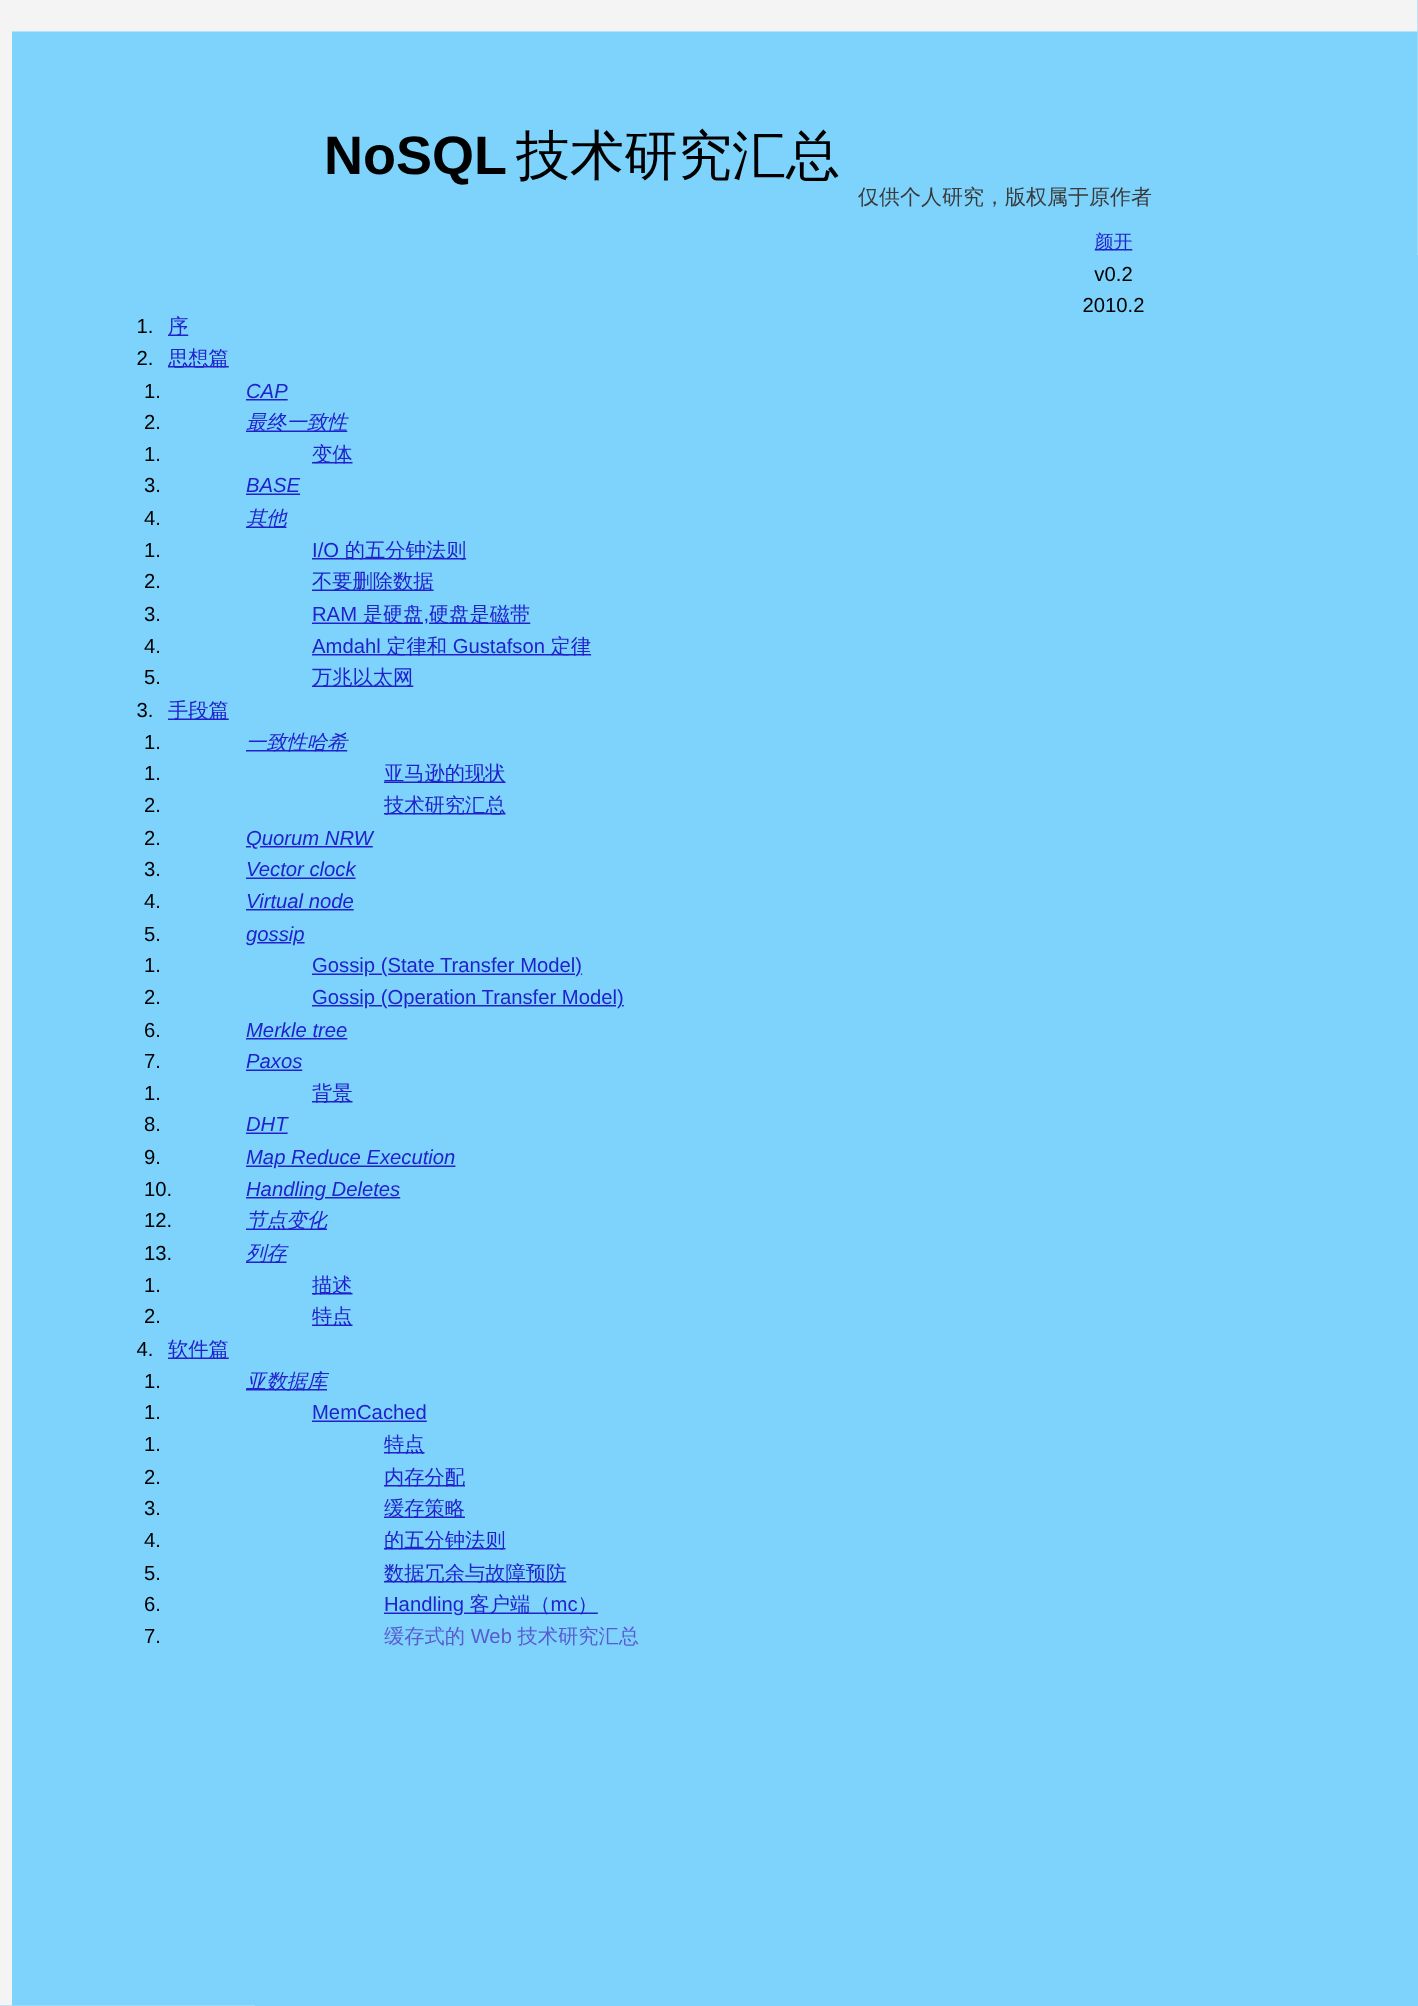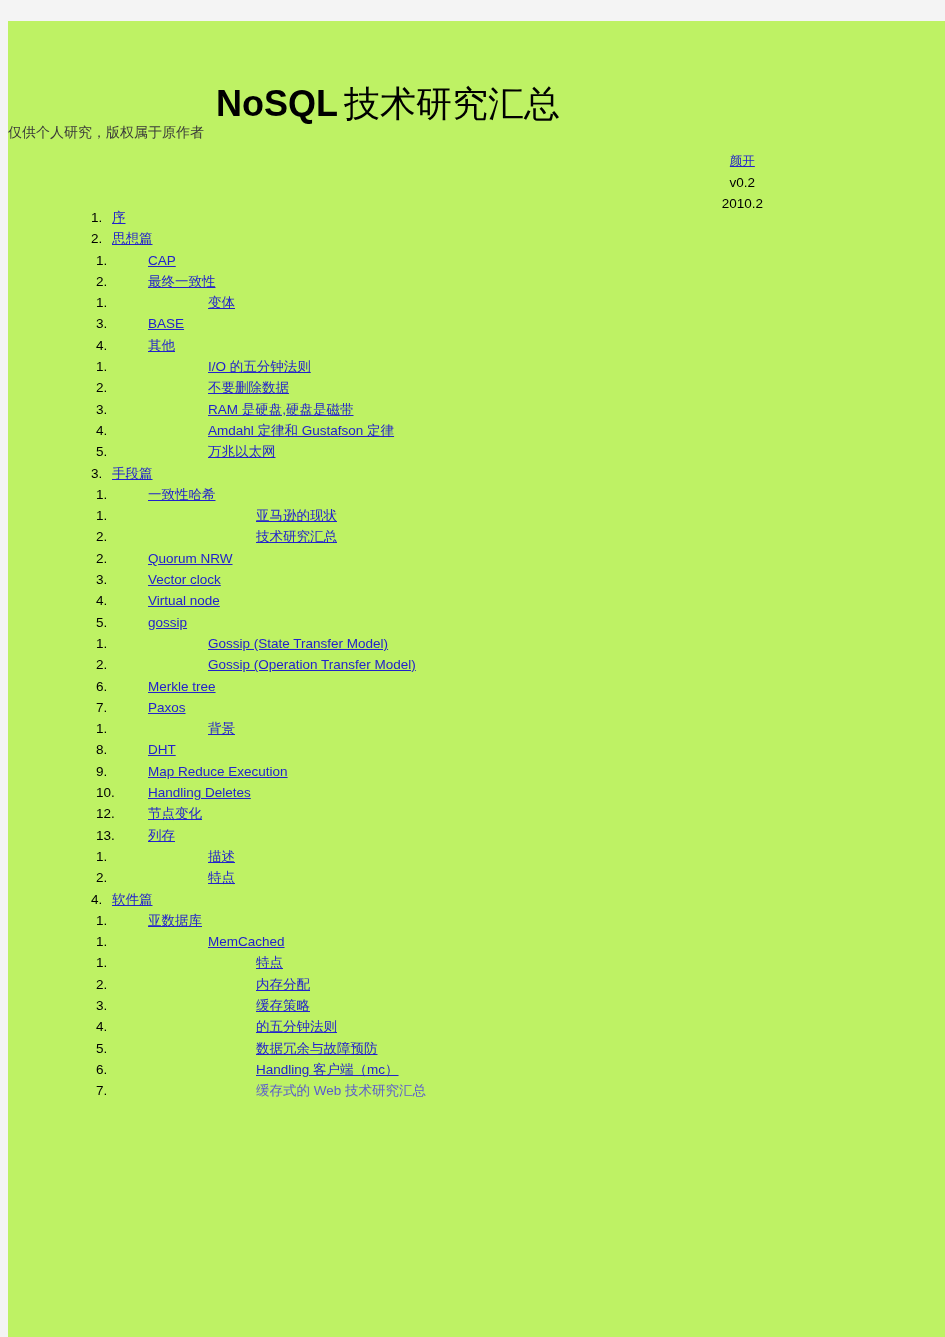--- a/index.html
+++ b/index.html
@@ -13,21 +13,21 @@
     background: #f4f4f4;
     font-family: "Liberation Sans", "DejaVu Sans", sans-serif;
     overflow: hidden;
   }
   .page {
     position: absolute;
     left: 8px;
     top: 21px;
     width: 937px;
     height: 1316px;
-    background: #bef264;
+    background: #7dd3fc;
   }
   .page-inner {
     position: relative;
     width: 937px;
     height: 1316px;
   }
 
   
   .doc-title {
     position: absolute;
@@ -46,21 +46,21 @@
   .doc-title .cjk {
     font-family: "DejaVu Sans", "Liberation Serif", serif;
     font-weight: normal;
     margin-left: 6px;
   }
   .doc-subtitle {
     position: absolute;
     left: 0;
     top: 101px;
     width: 760px;
-    text-align: left;
+    text-align: right;
     font-family: "DejaVu Sans", "Liberation Serif", serif;
     font-size: 14px;
     color: #3a3a3a;
     line-height: 20px;
     white-space: nowrap;
   }
 
   .meta-block {
     position: absolute;
     right: 182px;
@@ -115,21 +115,21 @@
     text-decoration: underline;
     font-size: 13.5px;
   }
   .toc-text.plain {
     color: #5a5ad0;
     text-decoration: none;
   }
 
   
   .lvl-1 .toc-text { left: 24px; }
-  .lvl-2 .toc-text { left: 60px; }
+  .lvl-2 .toc-text { left: 76px; font-style: italic; }
   .lvl-3 .toc-text { left: 120px; }
   .lvl-4 .toc-text { left: 168px; }
 
   .lvl-1 .toc-num { left: 3px; }
   .lvl-2 .toc-num { left: 8px; }
   .lvl-3 .toc-num { left: 8px; }
   .lvl-4 .toc-num { left: 8px; }
 </style>
 </head>
 <body>

